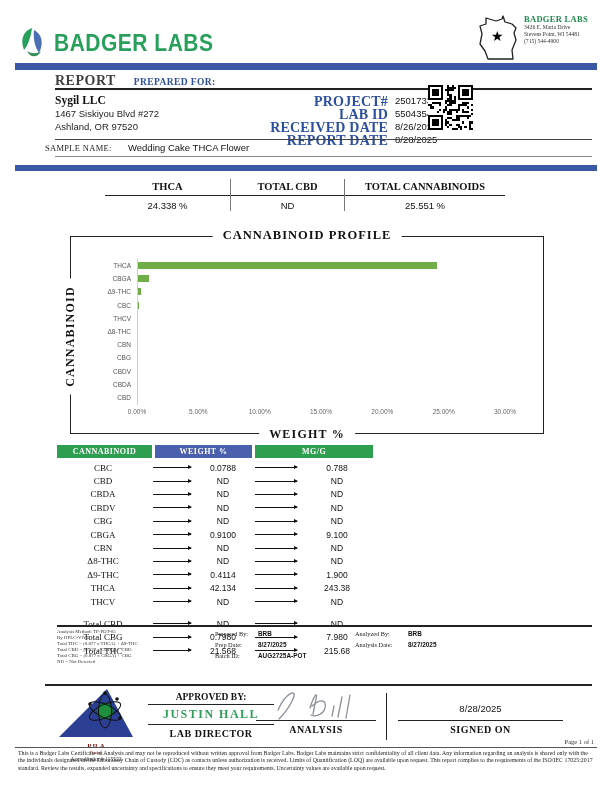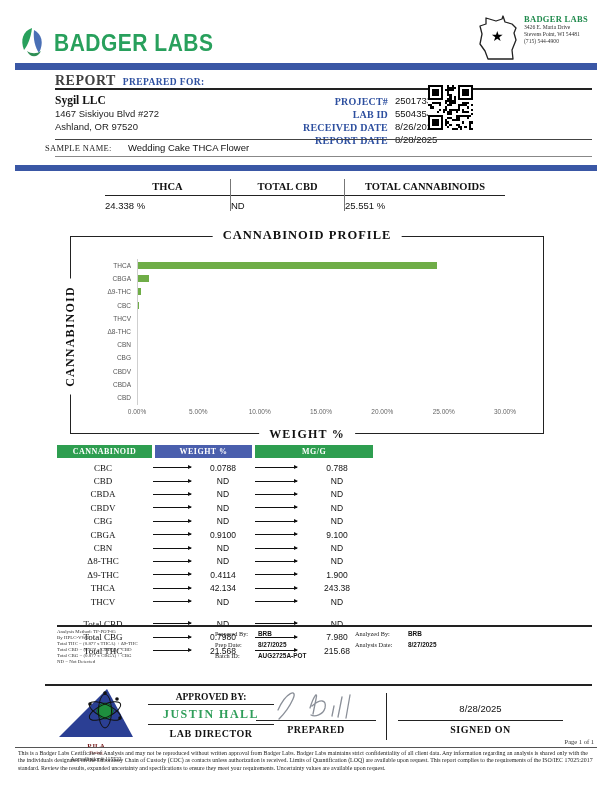--- a/index.html
+++ b/index.html
@@ -18,34 +18,34 @@
              font-weight:bold;color:#141414;letter-spacing:1.6px;font-size:15.5px;white-space:nowrap}
   .coa-title .of{font-size:11px;letter-spacing:1.2px}
   .hdr-right{left:476px;top:14px;width:130px;display:flex;gap:4px;align-items:flex-start}
   .lab-name{font-size:8.5px;font-weight:bold;color:#1f8a4c;letter-spacing:.3px}
   .lab-addr{font-size:5.6px;color:#333;line-height:7px}
 
   .bar-blue{background:#3a57a5}
 
   
   .rep-title-main{font-size:14px;font-weight:bold;color:#404040;letter-spacing:.5px}
-  .rep-title-sub{font-size:9.5px;font-weight:bold;color:#2d4f9f;letter-spacing:.4px;margin-left:7px}
+  .rep-title-sub{font-size:9.5px;font-weight:bold;color:#2d4f9f;letter-spacing:.4px;margin-left:18px}
   .client-name{font-size:11.5px;font-weight:bold;line-height:14px}
   .client-line{font-family:"Liberation Sans",sans-serif;font-size:9.5px;line-height:13px;color:#1d1d1d}
-  .meta-label{font-size:10px;font-weight:bold;color:#2d4f9f;line-height:13px;text-align:right;letter-spacing:.2px}
+  .meta-label{font-size:14px;font-weight:bold;color:#2d4f9f;line-height:13px;text-align:right;letter-spacing:.2px}
   .meta-value{font-family:"Liberation Sans",sans-serif;font-size:9.5px;line-height:13px;color:#111}
   .sample-label{font-size:8.5px;color:#1d1d1d;letter-spacing:.3px}
   .sample-value{font-family:"Liberation Sans",sans-serif;font-size:9.5px;color:#111}
 
   
   .summary{left:105px;top:179px;width:400px;display:flex}
   .sum-col{box-sizing:border-box}
   .sum-col.mid{border-left:1px solid #777;border-right:1px solid #777}
   .sum-h{font-size:10.5px;font-weight:bold;text-align:center;padding:2px 0 3px;border-bottom:1.5px solid #222}
-  .sum-v{font-family:"Liberation Sans",sans-serif;font-size:9.5px;padding-top:4px}
+  .sum-v{font-family:"Liberation Sans",sans-serif;font-size:9.5px;text-align:center;padding-top:4px}
 
   
   .chart-box{left:70px;top:236px;width:474px;height:198px;border:1.4px solid #222;box-sizing:border-box}
   .chart-title{position:absolute;top:-9px;left:50%;transform:translateX(-50%);background:#fff;
                padding:0 10px;font-weight:bold;font-size:12.5px;letter-spacing:1px;white-space:nowrap}
   .chart-xlabel{position:absolute;bottom:-9px;left:50%;transform:translateX(-50%);background:#fff;
                padding:0 10px;font-weight:bold;font-size:12px;letter-spacing:1.2px;white-space:nowrap}
   .chart-ylabel-wrap{position:absolute;left:-86px;top:14px;width:170px;height:170px;pointer-events:none}
   .chart-ylabel{position:absolute;left:0;top:78px;width:170px;text-align:center;background:transparent;
                transform:rotate(-90deg);font-weight:bold;font-size:12px;letter-spacing:1.2px}
@@ -540,21 +540,21 @@
     </svg>
     <div class="pjla-org">PJLA</div>
     <div class="pjla-sub">Testing</div>
     <div class="pjla-acc">Accreditation# 115522</div>
   </div>
 
   <svg class="abs" style="left:262px;top:686px" width="112" height="34" viewBox="0 0 112 34">
     <path d="M16,24 C24,6 36,2 31,13 C27,22 21,29 17,33 M48,22 C52,9 56,5 54,13 L51,28 M50,20 C58,13 65,13 63,22 C61,29 53,31 49,29 M72,20 l-2,10 M80,11 l-4,20 M88,9 l-4,23" stroke="#8a8f98" stroke-width="1.3" fill="none" stroke-linecap="round"></path>
   </svg>
   <div class="abs" style="left:256px;top:720px;width:120px;height:1.2px;background:#222"></div>
-  <div class="abs ctr sig-label" style="left:256px;top:724px;width:120px">PREPARED</div>
+  <div class="abs ctr sig-label" style="left:256px;top:724px;width:120px">ANALYSIS</div>
 
   <div class="abs" style="left:386px;top:693px;width:1.2px;height:47px;background:#222"></div>
 
   <div class="abs ctr sans" style="left:398px;top:703px;width:165px;font-size:9.5px">8/28/2025</div>
   <div class="abs" style="left:398px;top:720px;width:165px;height:1.2px;background:#222"></div>
   <div class="abs ctr sig-label" style="left:398px;top:724px;width:165px">SIGNED ON</div>
 
   <div class="abs pagenum" style="right:18px;top:738px">Page 1 of 1</div>
   <div class="abs" style="left:15px;top:747px;width:582px;height:1px;background:#555"></div>
   <div class="abs disclaimer" style="left:18px;top:750px;width:578px">This is a Badger Labs Certificate of Analysis and may not be reproduced without written approval from Badger Labs. Badger Labs maintains strict confidentiality of all client data. Any information regarding an analysis is shared only with the the individuals designated on the Laboratory Chain of Custody (COC) as contacts unless authorization is received. Limits of Quantification (LOQ) are available upon request. This report complies to the requirements of the ISO/IEC 17025:2017 standard. Review the results, expanded uncertainty and specifications to ensure they meet your requirements. Uncertainty values are available upon request.</div>

